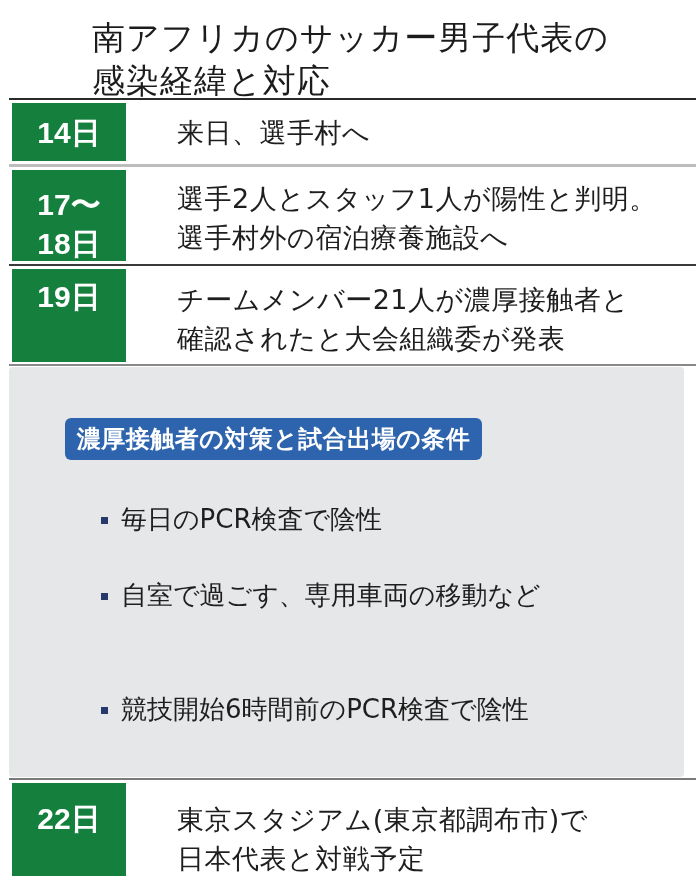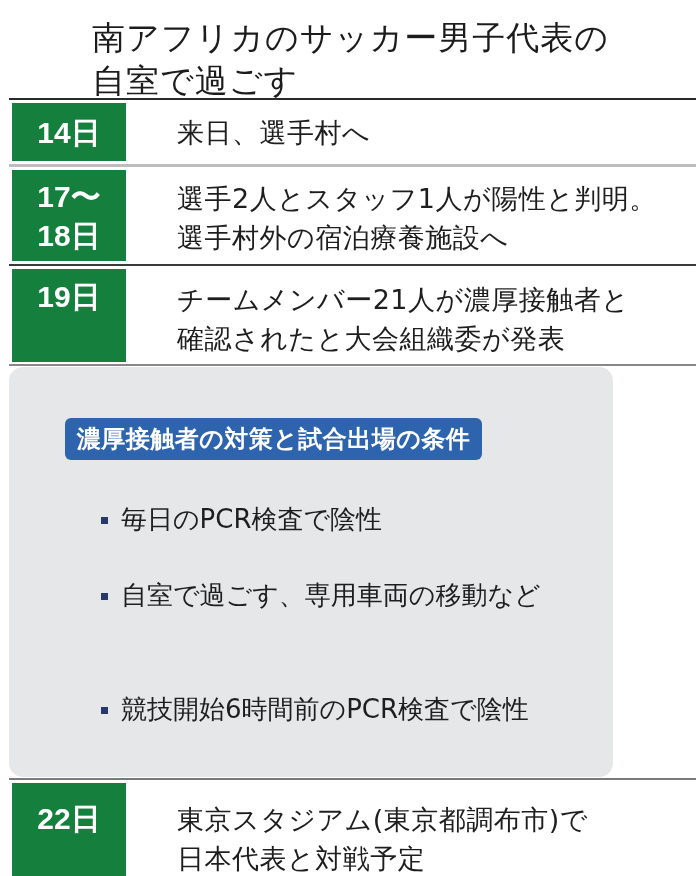--- a/index.html
+++ b/index.html
@@ -24,22 +24,22 @@
     text-align: center; padding-top: 12px;
   }
   .row .desc {
     flex: 1; padding-left: 42px; padding-top: 14px;
     font-size: 27px; line-height: 36px; color: #1e1e1e; letter-spacing: 0.5px;
   }
   .sep { position: absolute; left: 0; width: 696px; height: 3px; background: #bdbdbd; }
   .sep .lft { position: absolute; left: 0; top: 0; width: 114px; height: 3px; background: #dbe3ec; }
 
   .panel {
-    position: absolute; left: 0; top: 358px; width: 604px; height: 410px;
-    background: #e6e7e9; border-radius: 14px;
+    position: absolute; left: 0; top: 358px; width: 675px; height: 410px;
+    background: #e6e7e9; border-radius: 4px;
   }
   .badge {
     position: absolute; left: 53px; top: 48px; width: 417px; height: 42px;
     background: #2d64ad; border-radius: 6px; color: #fff;
     font-weight: bold; font-size: 24px; line-height: 42px; text-align: center;
     letter-spacing: 0.5px;
   }
   .bullet {
     position: absolute; left: 84px; font-size: 26px; line-height: 37px; color: #1e1e1e;
   }
@@ -47,35 +47,35 @@
     position: absolute; left: 2px; top: 16px; width: 7px; height: 7px; background: #27386b;
   }
   .bullet .txt { display: block; padding-left: 22px; }
   .bottom-line { position: absolute; left: 0; top: 873px; width: 696px; height: 3px; background: #111; }
 </style>
 </head>
 <body>
 
 <div class="title">
   <span>南アフリカのサッカー男子代表の</span>
-  <span>自室で過ごす</span>
+  <span>感染経緯と対応</span>
 </div>
 
 <div class="row top-border" style="top:89px;height:66px;">
   <div class="date" style="padding-top:10px;">14日</div>
   <div class="desc" style="padding-top:12px;">
     <span>来日、選手村へ</span>
   </div>
 </div>
 <div class="sep" style="top:155px;">
     <div class="lft"></div>
   </div>
 
 <div class="row" style="top:158px;height:97px;">
-  <div class="date" style="padding-top:6px;line-height:36px;">
+  <div class="date" style="padding-top:14px;line-height:36px;">
     <span style="display:block;">17〜</span>
     <span style="display:block;">18日</span>
   </div>
   <div class="desc" style="padding-top:8px;">
     <span style="display:block;">選手2人とスタッフ1人が陽性と判明。</span>
     <span style="display:block;">選手村外の宿泊療養施設へ</span>
   </div>
 </div>
 <div class="sep" style="top:255px;height:2px;background:#3a3a3a;">
     <div class="lft" style="height:2px;background:#dbe3ec;"></div>

